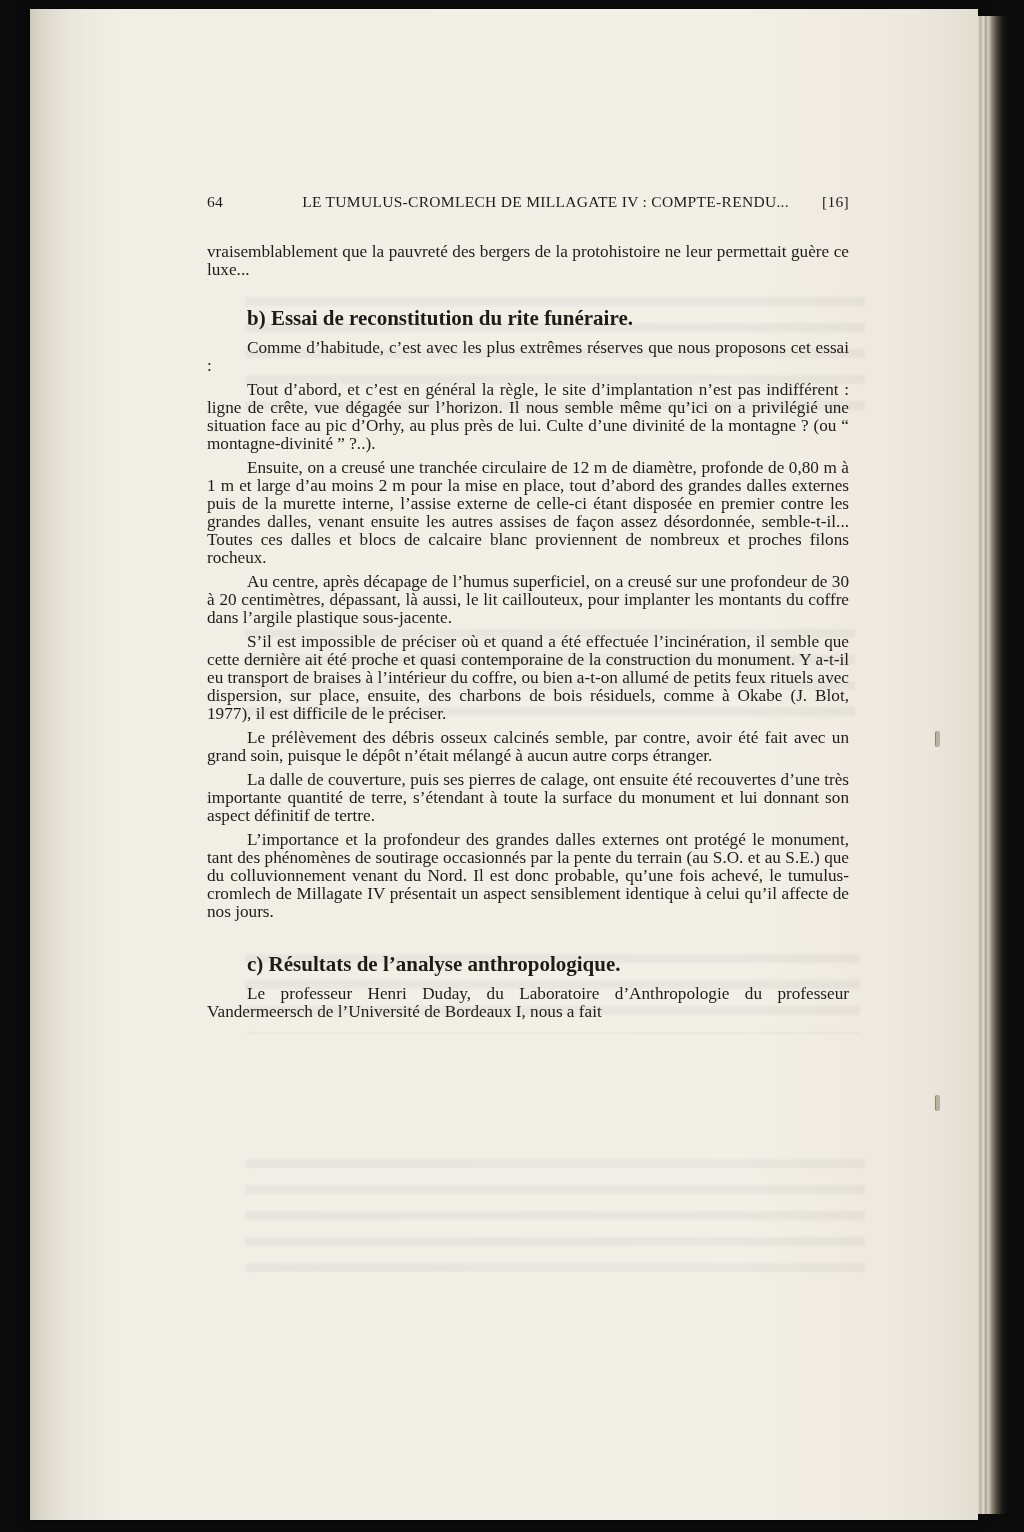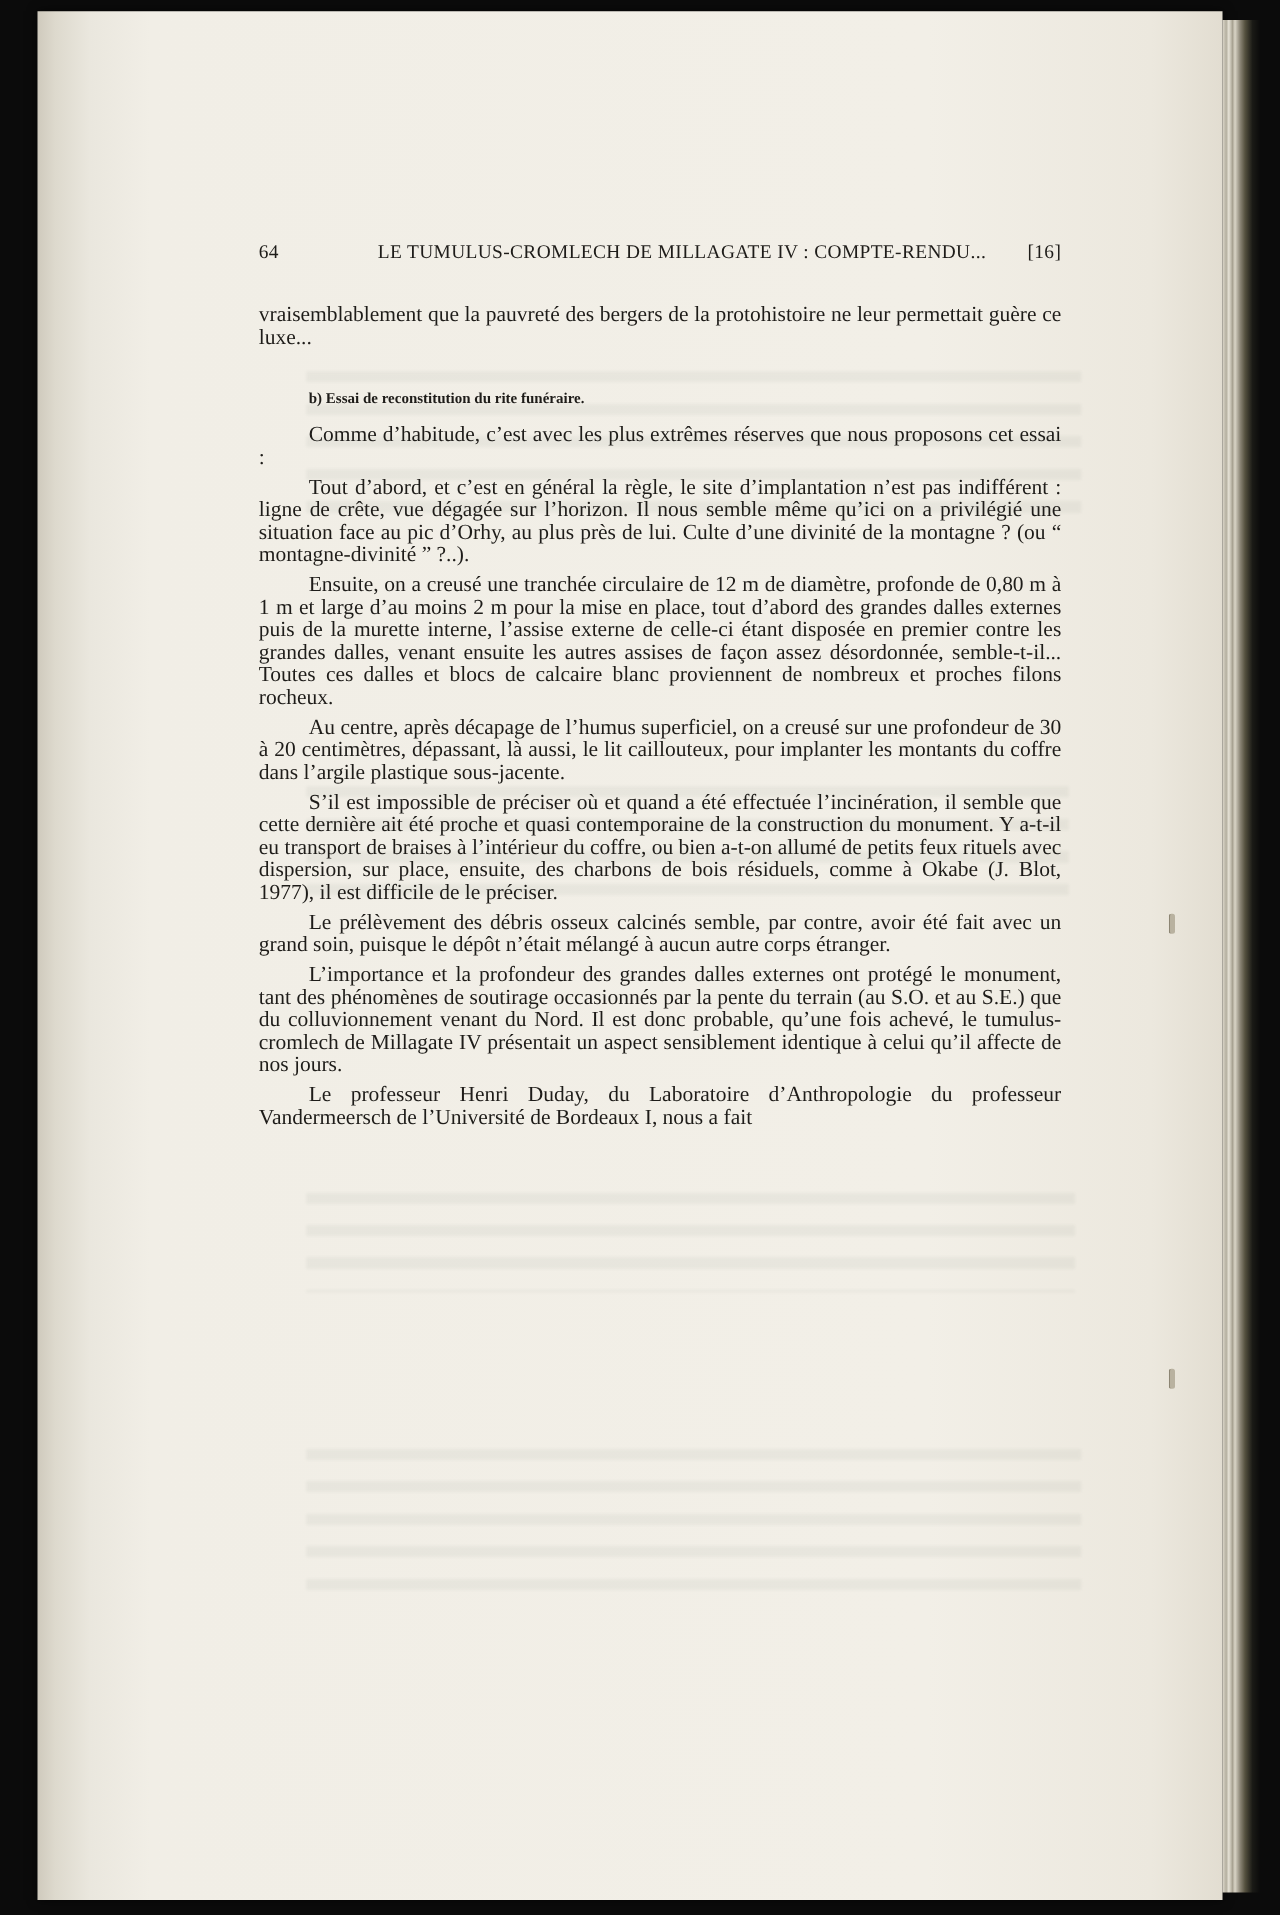--- a/index.html
+++ b/index.html
@@ -89,21 +89,21 @@
     font-size: 17.2px;
     line-height: 18px;
     text-align: justify;
   }
   .body-text p {
     margin: 6px 0;
     text-indent: 40px;
   }
   .body-text p.noindent { text-indent: 0; }
   .body-text h3 {
-    font-size: 12px;
+    font-size: 21px;
     font-weight: bold;
     margin: 30px 0 12px 0;
     text-indent: 40px;
     text-align: left;
   }
   .body-text h3.second { margin-top: 34px; }
 </style>
 </head>
 <body>
 
@@ -124,21 +124,23 @@
 
     <div class="body-text">
       <p class="noindent">vraisemblablement que la pauvreté des bergers de la protohistoire ne leur permettait guère ce luxe...</p>
       <h3>b) Essai de reconstitution du rite funéraire.</h3>
       <p>Comme d’habitude, c’est avec les plus extrêmes réserves que nous proposons cet essai :</p>
       <p>Tout d’abord, et c’est en général la règle, le site d’implantation n’est pas indifférent : ligne de crête, vue dégagée sur l’horizon. Il nous semble même qu’ici on a privilégié une situation face au pic d’Orhy, au plus près de lui. Culte d’une divinité de la montagne ? (ou “ montagne-divinité ” ?..).</p>
       <p>Ensuite, on a creusé une tranchée circulaire de 12 m de diamètre, profonde de 0,80 m à 1 m et large d’au moins 2 m pour la mise en place, tout d’abord des grandes dalles externes puis de la murette interne, l’assise externe de celle-ci étant disposée en premier contre les grandes dalles, venant ensuite les autres assises de façon assez désordonnée, semble-t-il... Toutes ces dalles et blocs de calcaire blanc proviennent de nombreux et proches filons rocheux.</p>
       <p>Au centre, après décapage de l’humus superficiel, on a creusé sur une profondeur de 30 à 20 centimètres, dépassant, là aussi, le lit caillouteux, pour implanter les montants du coffre dans l’argile plastique sous-jacente.</p>
       <p>S’il est impossible de préciser où et quand a été effectuée l’incinération, il semble que cette dernière ait été proche et quasi contemporaine de la construction du monument. Y a-t-il eu transport de braises à l’intérieur du coffre, ou bien a-t-on allumé de petits feux rituels avec dispersion, sur place, ensuite, des charbons de bois résiduels, comme à Okabe (J. Blot, 1977), il est difficile de le préciser.</p>
       <p>Le prélèvement des débris osseux calcinés semble, par contre, avoir été fait avec un grand soin, puisque le dépôt n’était mélangé à aucun autre corps étranger.</p>
+      <p>La dalle de couverture, puis ses pierres de calage, ont ensuite été recouvertes d’une très importante quantité de terre, s’étendant à toute la surface du monument et lui donnant son aspect définitif de tertre.</p>
       <p>L’importance et la profondeur des grandes dalles externes ont protégé le monument, tant des phénomènes de soutirage occasionnés par la pente du terrain (au S.O. et au S.E.) que du colluvionnement venant du Nord. Il est donc probable, qu’une fois achevé, le tumulus-cromlech de Millagate IV présentait un aspect sensiblement identique à celui qu’il affecte de nos jours.</p>
+      <h3 class="second">c) Résultats de l’analyse anthropologique.</h3>
       <p>Le professeur Henri Duday, du Laboratoire d’Anthropologie du professeur Vandermeersch de l’Université de Bordeaux I, nous a fait</p>
     </div>
 
   </div>
 
   <div class="stitch s1"></div>
   <div class="stitch s2"></div>
 </div>
 
 <div class="page-edges"></div>

